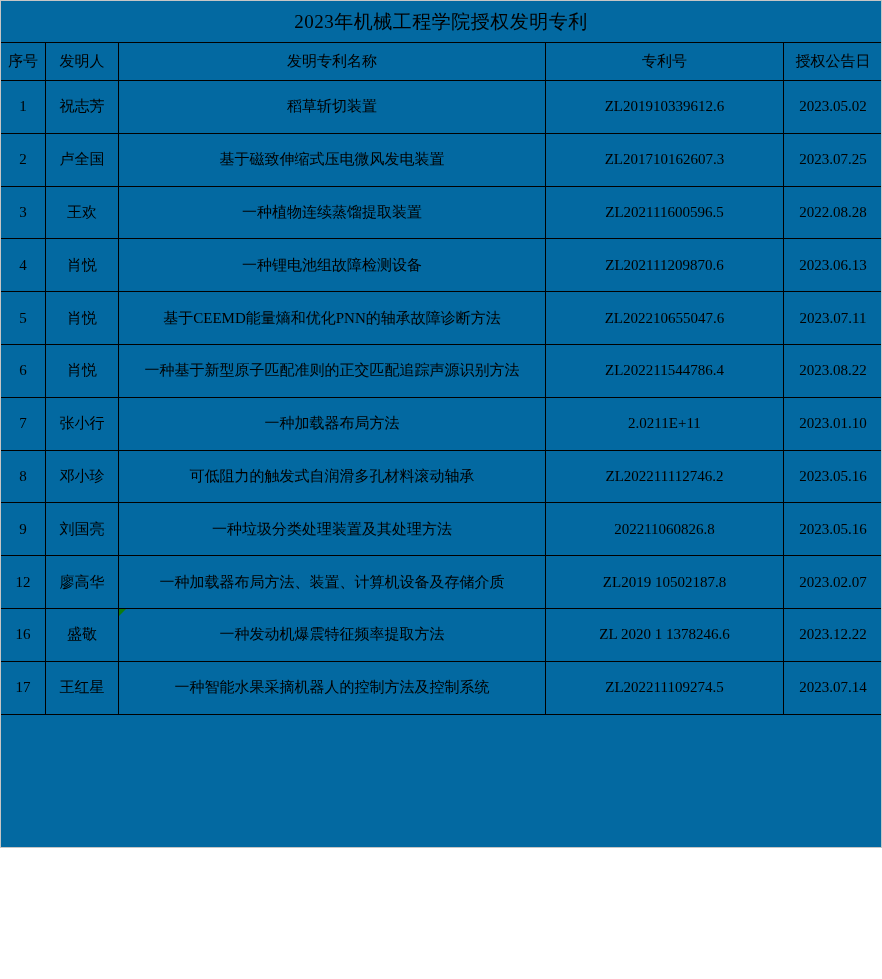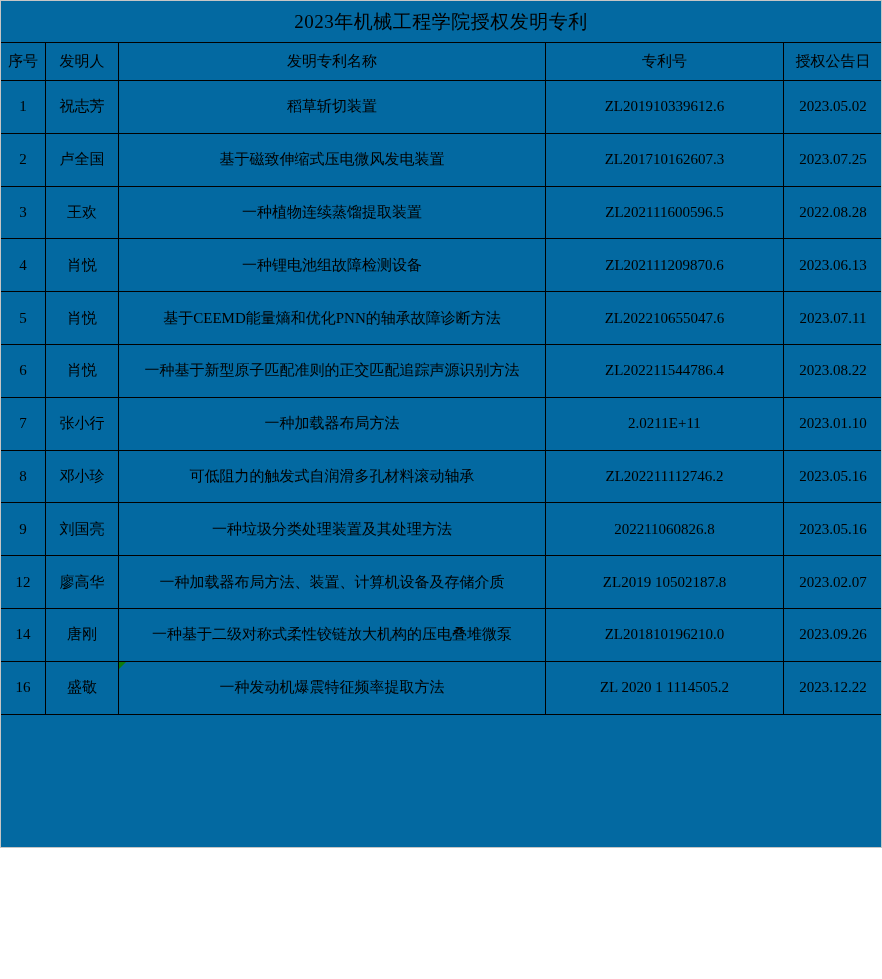--- a/index.html
+++ b/index.html
@@ -153,28 +153,28 @@
           <td>2023.05.16</td>
         </tr>
         <tr>
           <td>12</td>
           <td>廖高华</td>
           <td>一种加载器布局方法、装置、计算机设备及存储介质</td>
           <td>ZL2019 10502187.8</td>
           <td>2023.02.07</td>
         </tr>
         <tr>
-          <td>14</td>
-          <td>唐刚</td>
-          <td>一种基于二级对称式柔性铰链放大机构的压电叠堆微泵</td>
-          <td>ZL201810196210.0</td>
-          <td>2023.09.26</td>
-        </tr>
-        <tr>
           <td>16</td>
           <td>盛敬</td>
           <td class="has-marker">一种发动机爆震特征频率提取方法<span class="green-triangle"></span></td>
-          <td>ZL 2020 1 1114505.2</td>
+          <td>ZL 2020 1 1378246.6</td>
           <td>2023.12.22</td>
+        </tr>
+        <tr>
+          <td>17</td>
+          <td>王红星</td>
+          <td>一种智能水果采摘机器人的控制方法及控制系统</td>
+          <td>ZL202211109274.5</td>
+          <td>2023.07.14</td>
         </tr>
       </tbody>
   </table>
 </div>
 
 </body></html>

